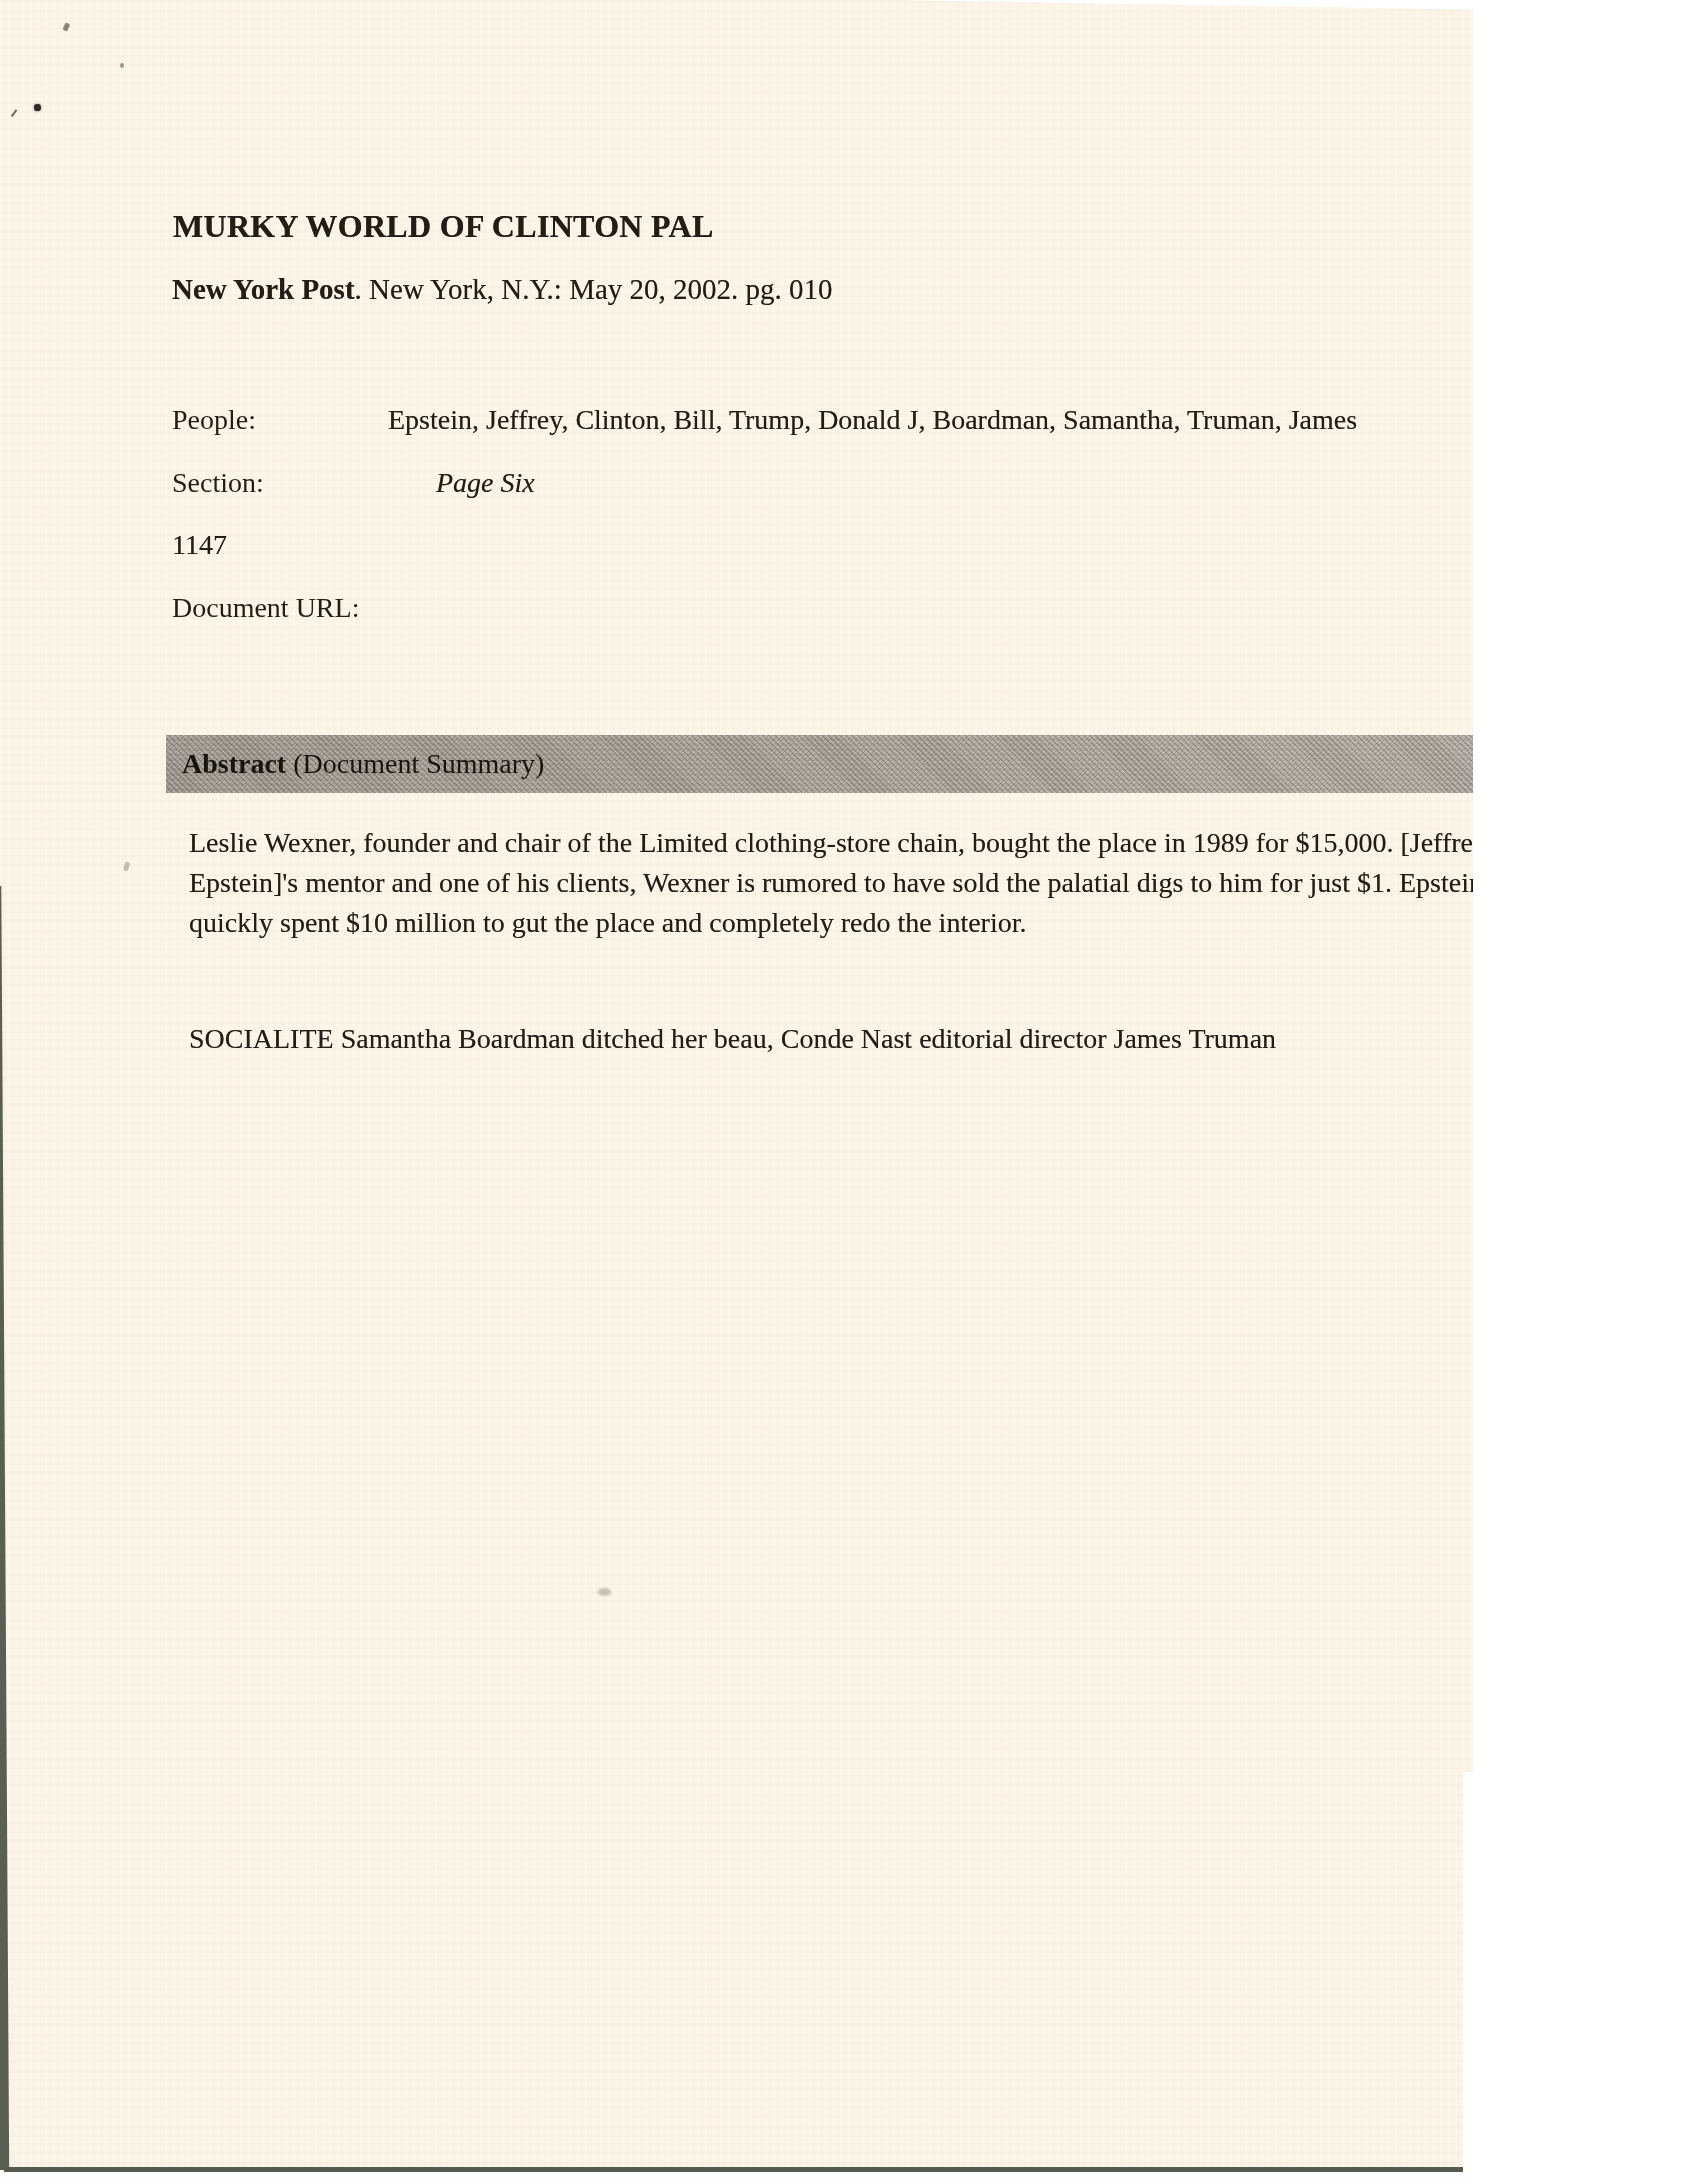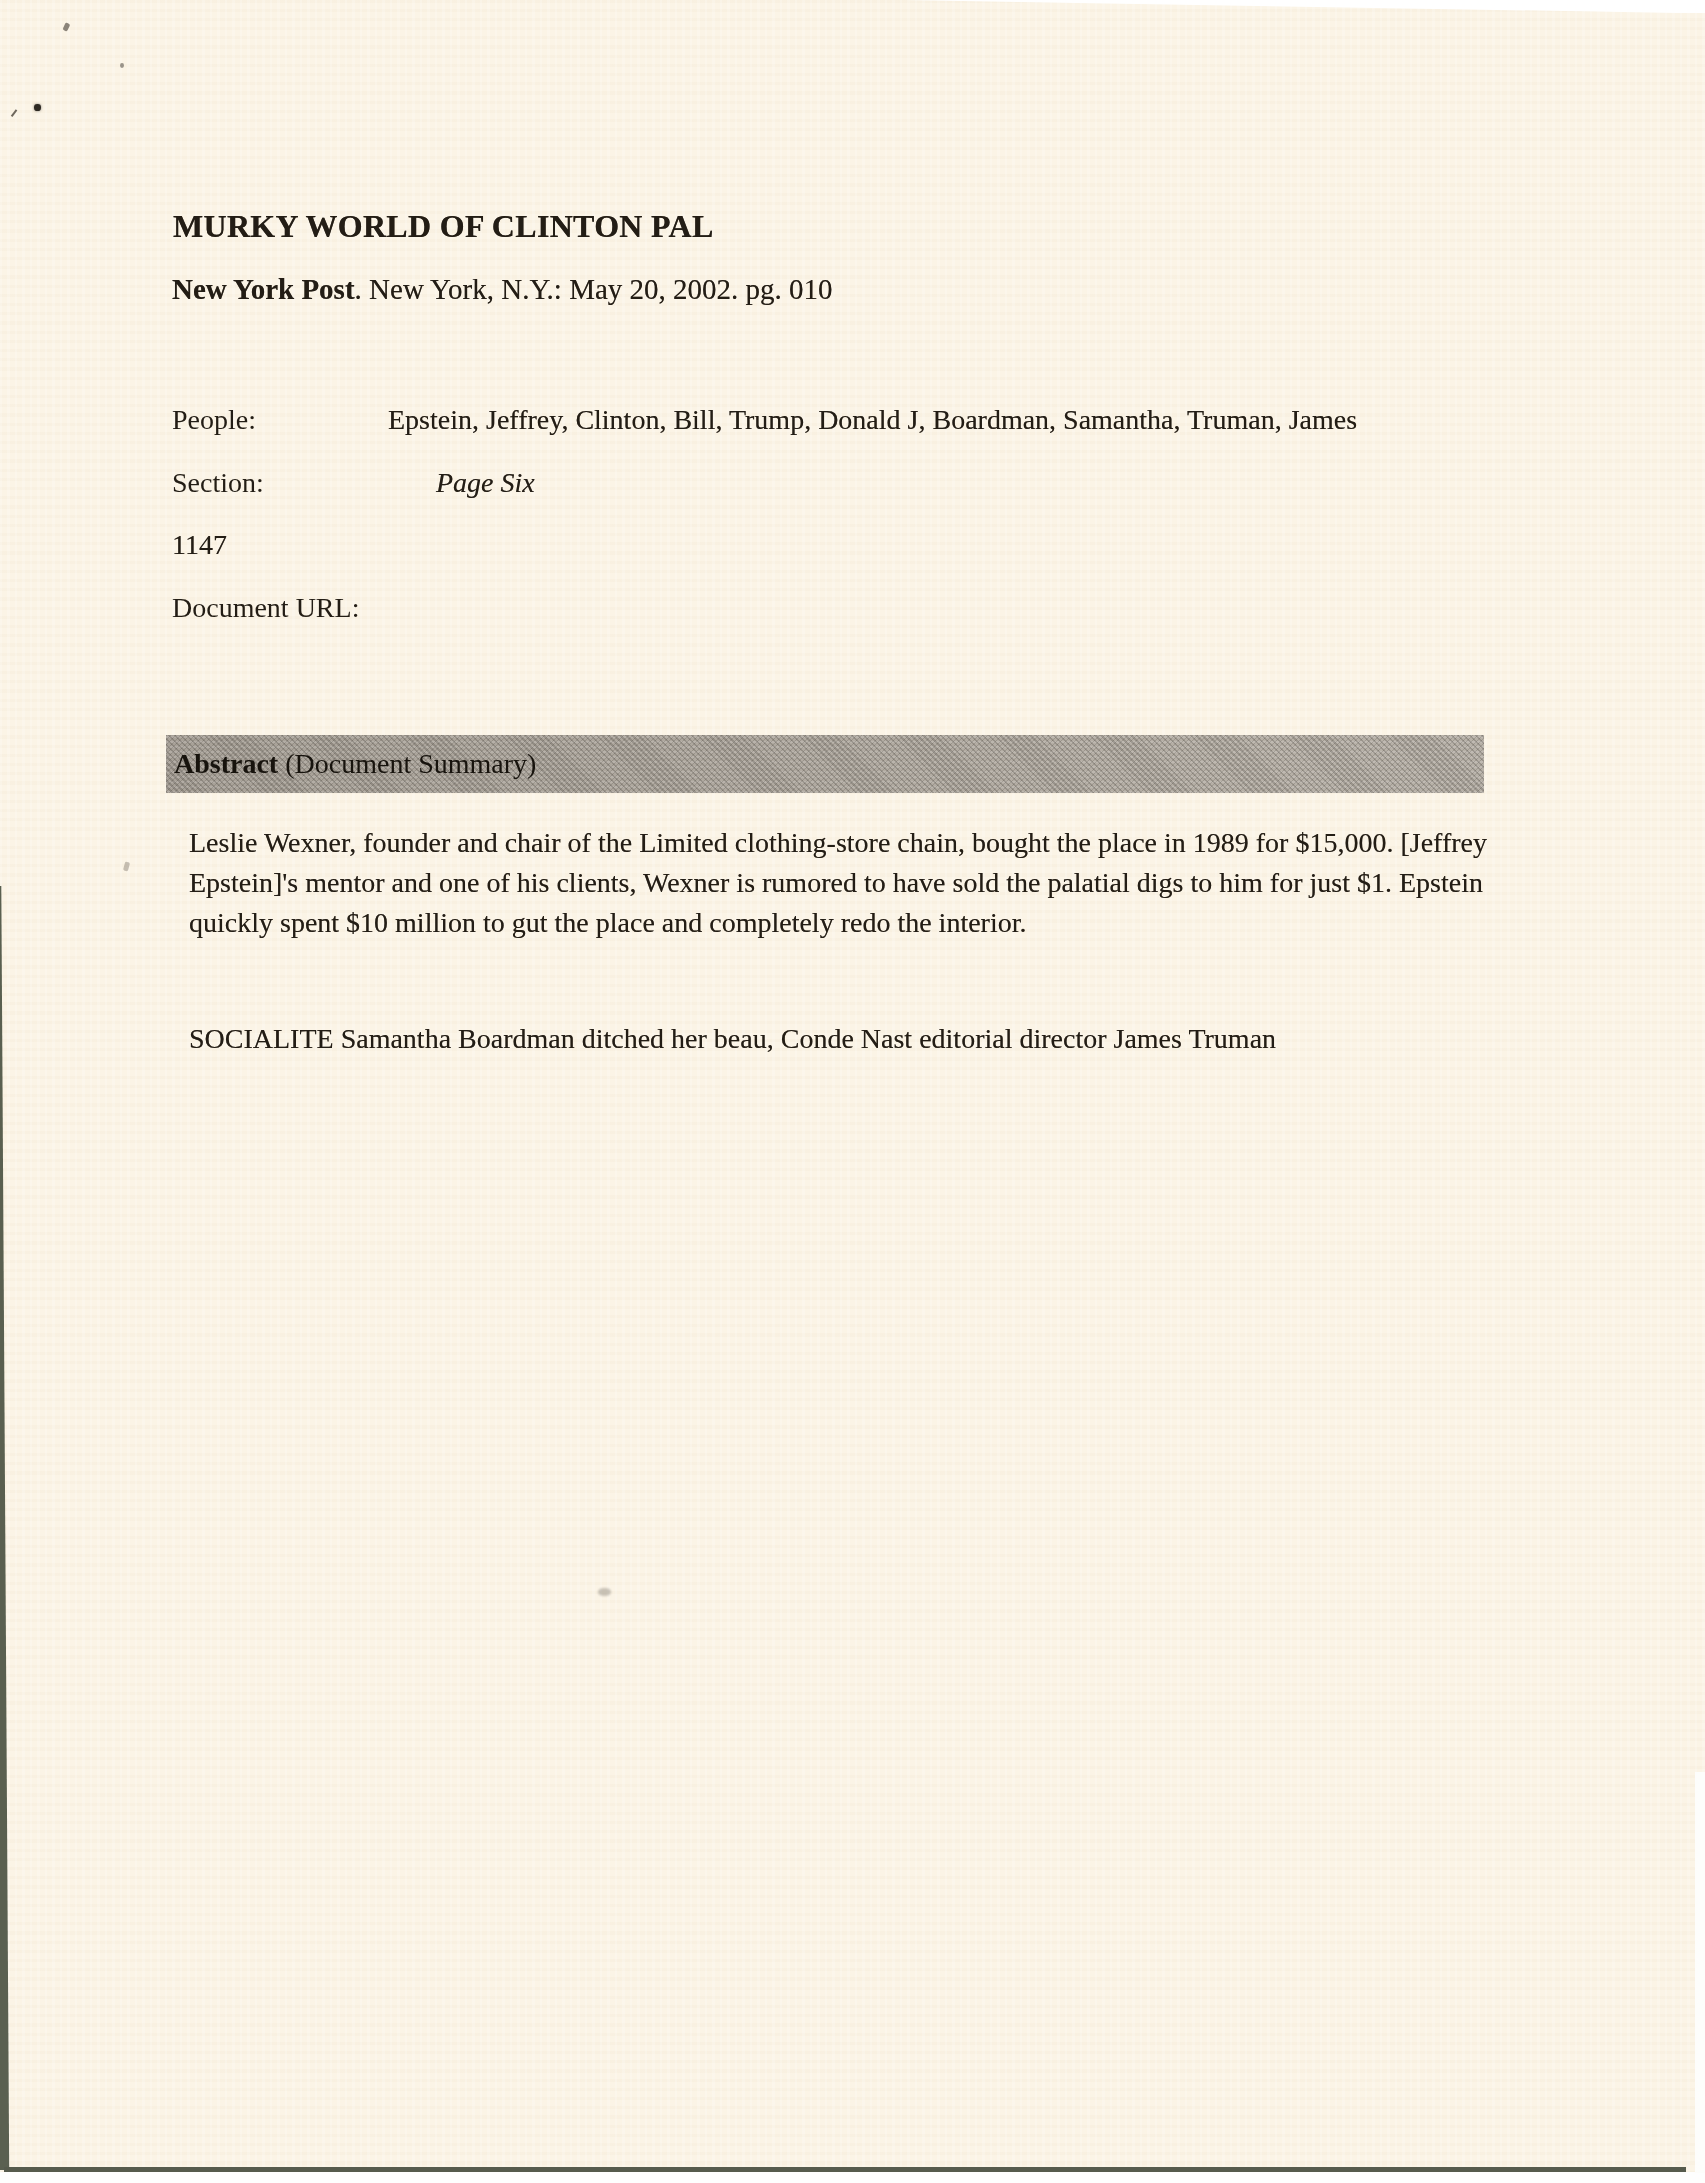--- a/index.html
+++ b/index.html
@@ -1,19 +1,19 @@
 <!DOCTYPE html>
 <html style="font-size:13.4px"><head>
 <meta charset="utf-8">
 <style>
   html,body{margin:0;padding:0;}
   body{width:1705px;height:2183px;background:#ffffff;font-family:"Liberation Serif", serif;}
 
   .paper{
-    position:relative;width:1705px;height:2183px;overflow:hidden;
+    position:relative;width:1473px;height:2183px;overflow:hidden;
     background-color:#fbf4e6;
     background-image:
       repeating-linear-gradient(90deg, rgba(255,255,255,0.20) 0 2.5px, rgba(0,0,0,0) 2.5px 7.5px),
       repeating-linear-gradient(0deg, rgba(242,230,210,0.25) 0 3.3px, rgba(0,0,0,0) 3.3px 9.2px);
     color:#231d15;
   }
 
   
   .doc-title{
     position:absolute;left:173px;top:206px;
@@ -39,21 +39,21 @@
   
   .abstract-bar{
     position:absolute;left:166px;top:735px;width:1318px;height:58px;
     background-color:#b2aba1;
     background-image:
       repeating-linear-gradient(45deg, rgba(38,34,28,0.20) 0 1.7px, rgba(0,0,0,0) 1.7px 4.2px),
       repeating-linear-gradient(135deg, rgba(38,34,28,0.16) 0 0.8px, rgba(0,0,0,0) 0.8px 3.3px),
       repeating-linear-gradient(0deg, rgba(255,255,255,0.12) 0 1.7px, rgba(0,0,0,0) 1.7px 5px),
       linear-gradient(90deg, rgba(0,0,0,0.06), rgba(255,255,255,0.07) 88%);
     display:flex;align-items:center;
-    padding-left:8px;box-sizing:border-box;
+    padding-left:16px;box-sizing:border-box;
     font-size:28px;color:#17130d;
   }
   .abstract-bar .bold{font-weight:bold;}
   .abstract-bar .rest{white-space:pre;}
 
   
   .body-par{
     position:absolute;left:173px;width:1337px;margin:16px;
     font-size:28px;line-height:40px;
     text-shadow:0 0 0.4px rgba(40,30,20,0.55);

